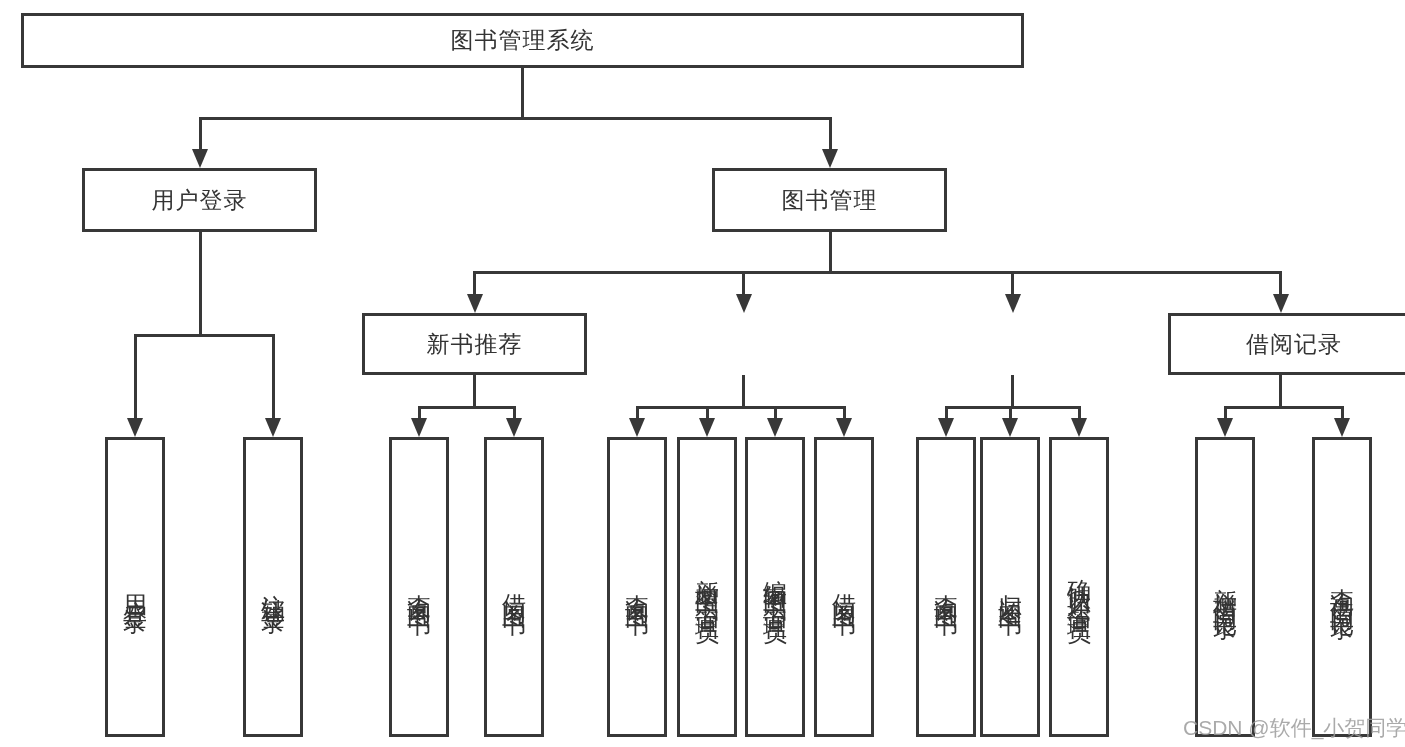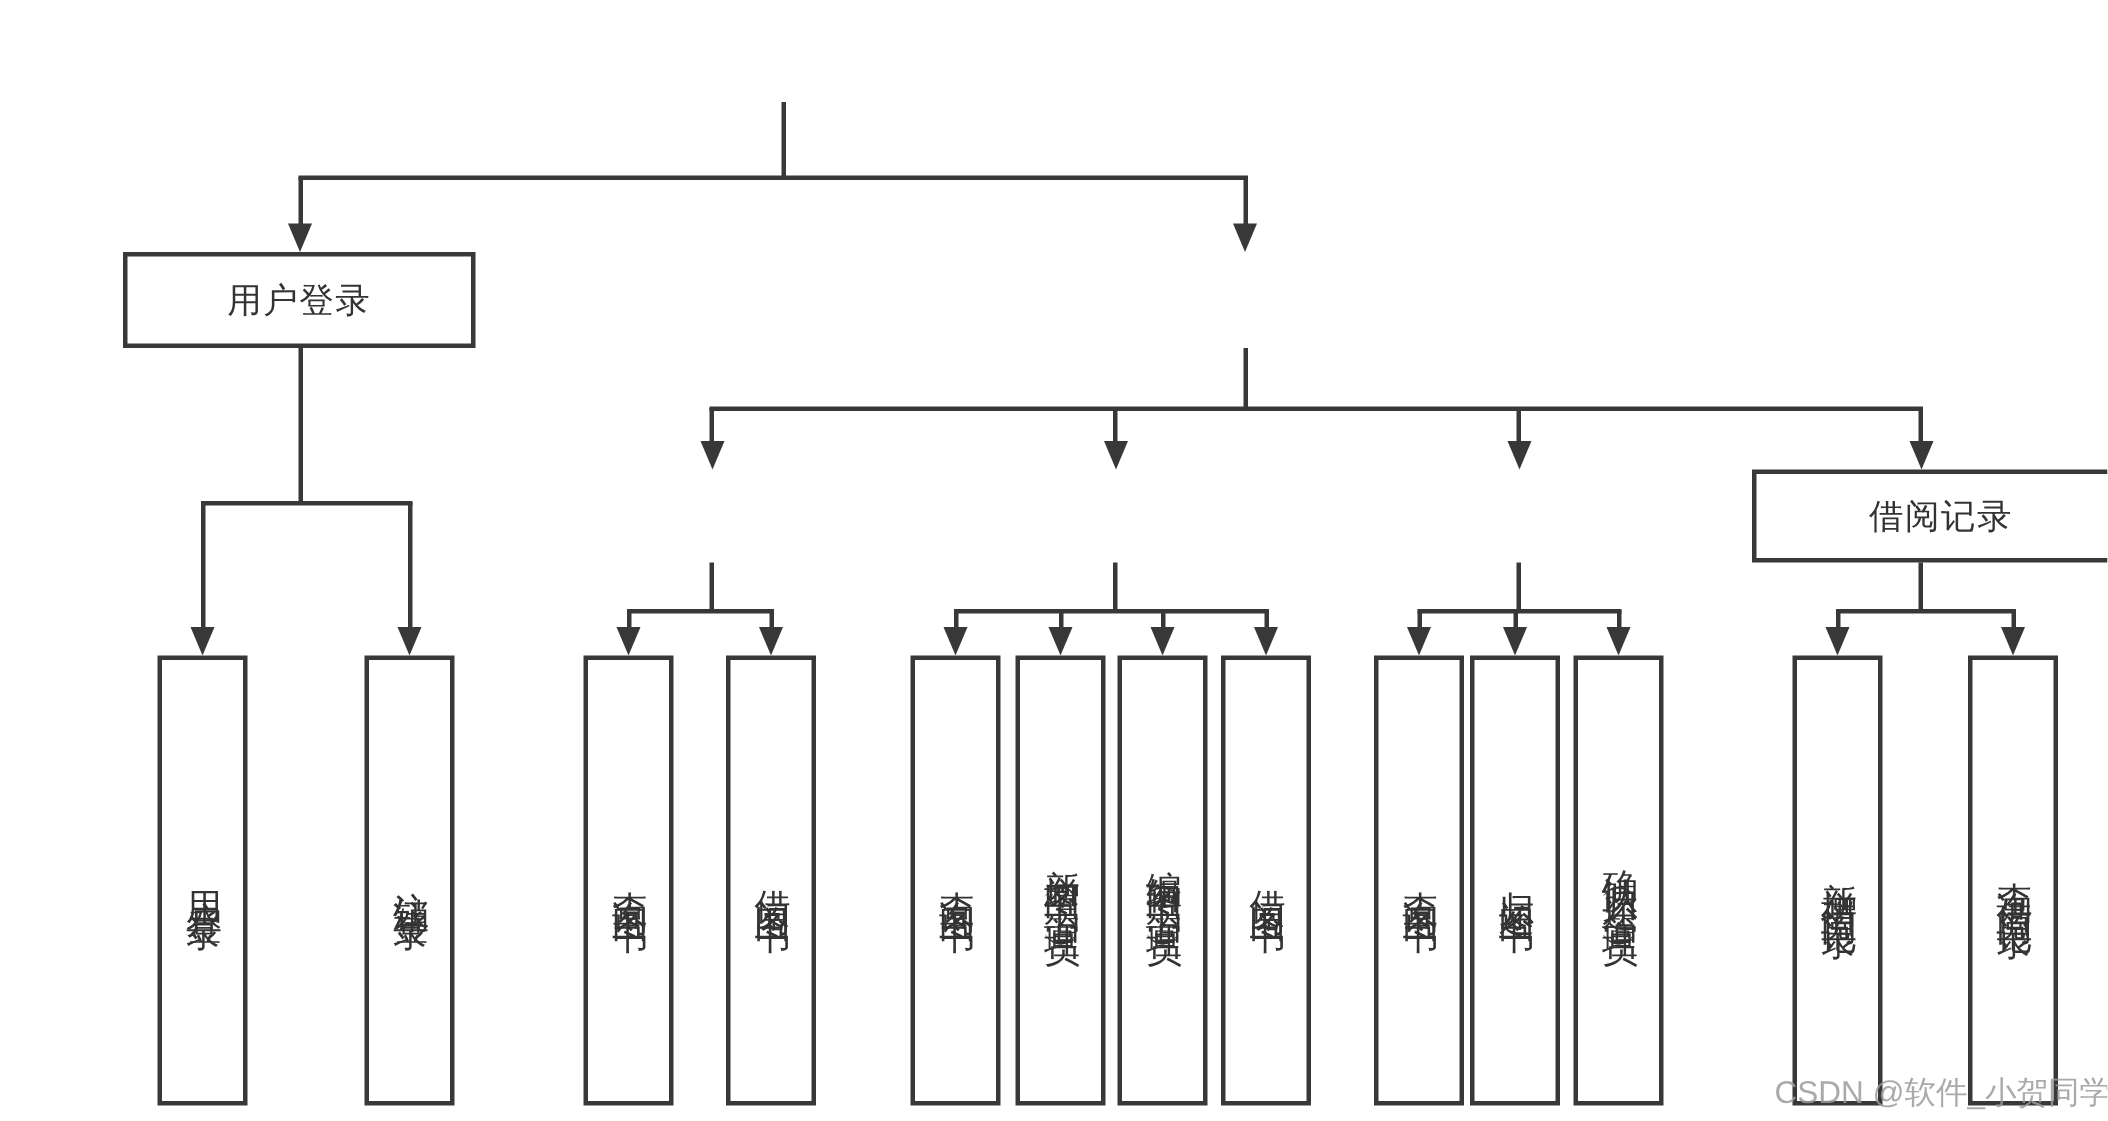--- a/index.html
+++ b/index.html
@@ -60,25 +60,34 @@
     color:var(--wm);
     opacity:.85;
     white-space:nowrap;
   }
 </style>
 </head>
 <body>
 
 <div id="stage">
 
+  <div class="box" style="left:21px;top:13px;width:1003px;height:55px">
+    <span class="box-label">图书管理系统</span>
+  </div>
 
   <div class="box" style="left:82px;top:168px;width:235px;height:64px">
     <span class="box-label">用户登录</span>
   </div>
+  <div class="box" style="left:712px;top:168px;width:235px;height:64px">
+    <span class="box-label">图书管理</span>
+  </div>
 
+  <div class="box" style="left:362px;top:313px;width:225px;height:62px">
+    <span class="box-label">新书推荐</span>
+  </div>
   <div class="box" style="left:1168px;top:313px;width:252px;height:62px">
     <span class="box-label">借阅记录</span>
   </div>
 
   <div class="vbox" style="left:105px;top:437px;width:60px;height:300px">
     <span class="vtext">用户登录</span>
   </div>
   <div class="vbox" style="left:243px;top:437px;width:60px;height:300px">
     <span class="vtext">注销登录</span>
   </div>

